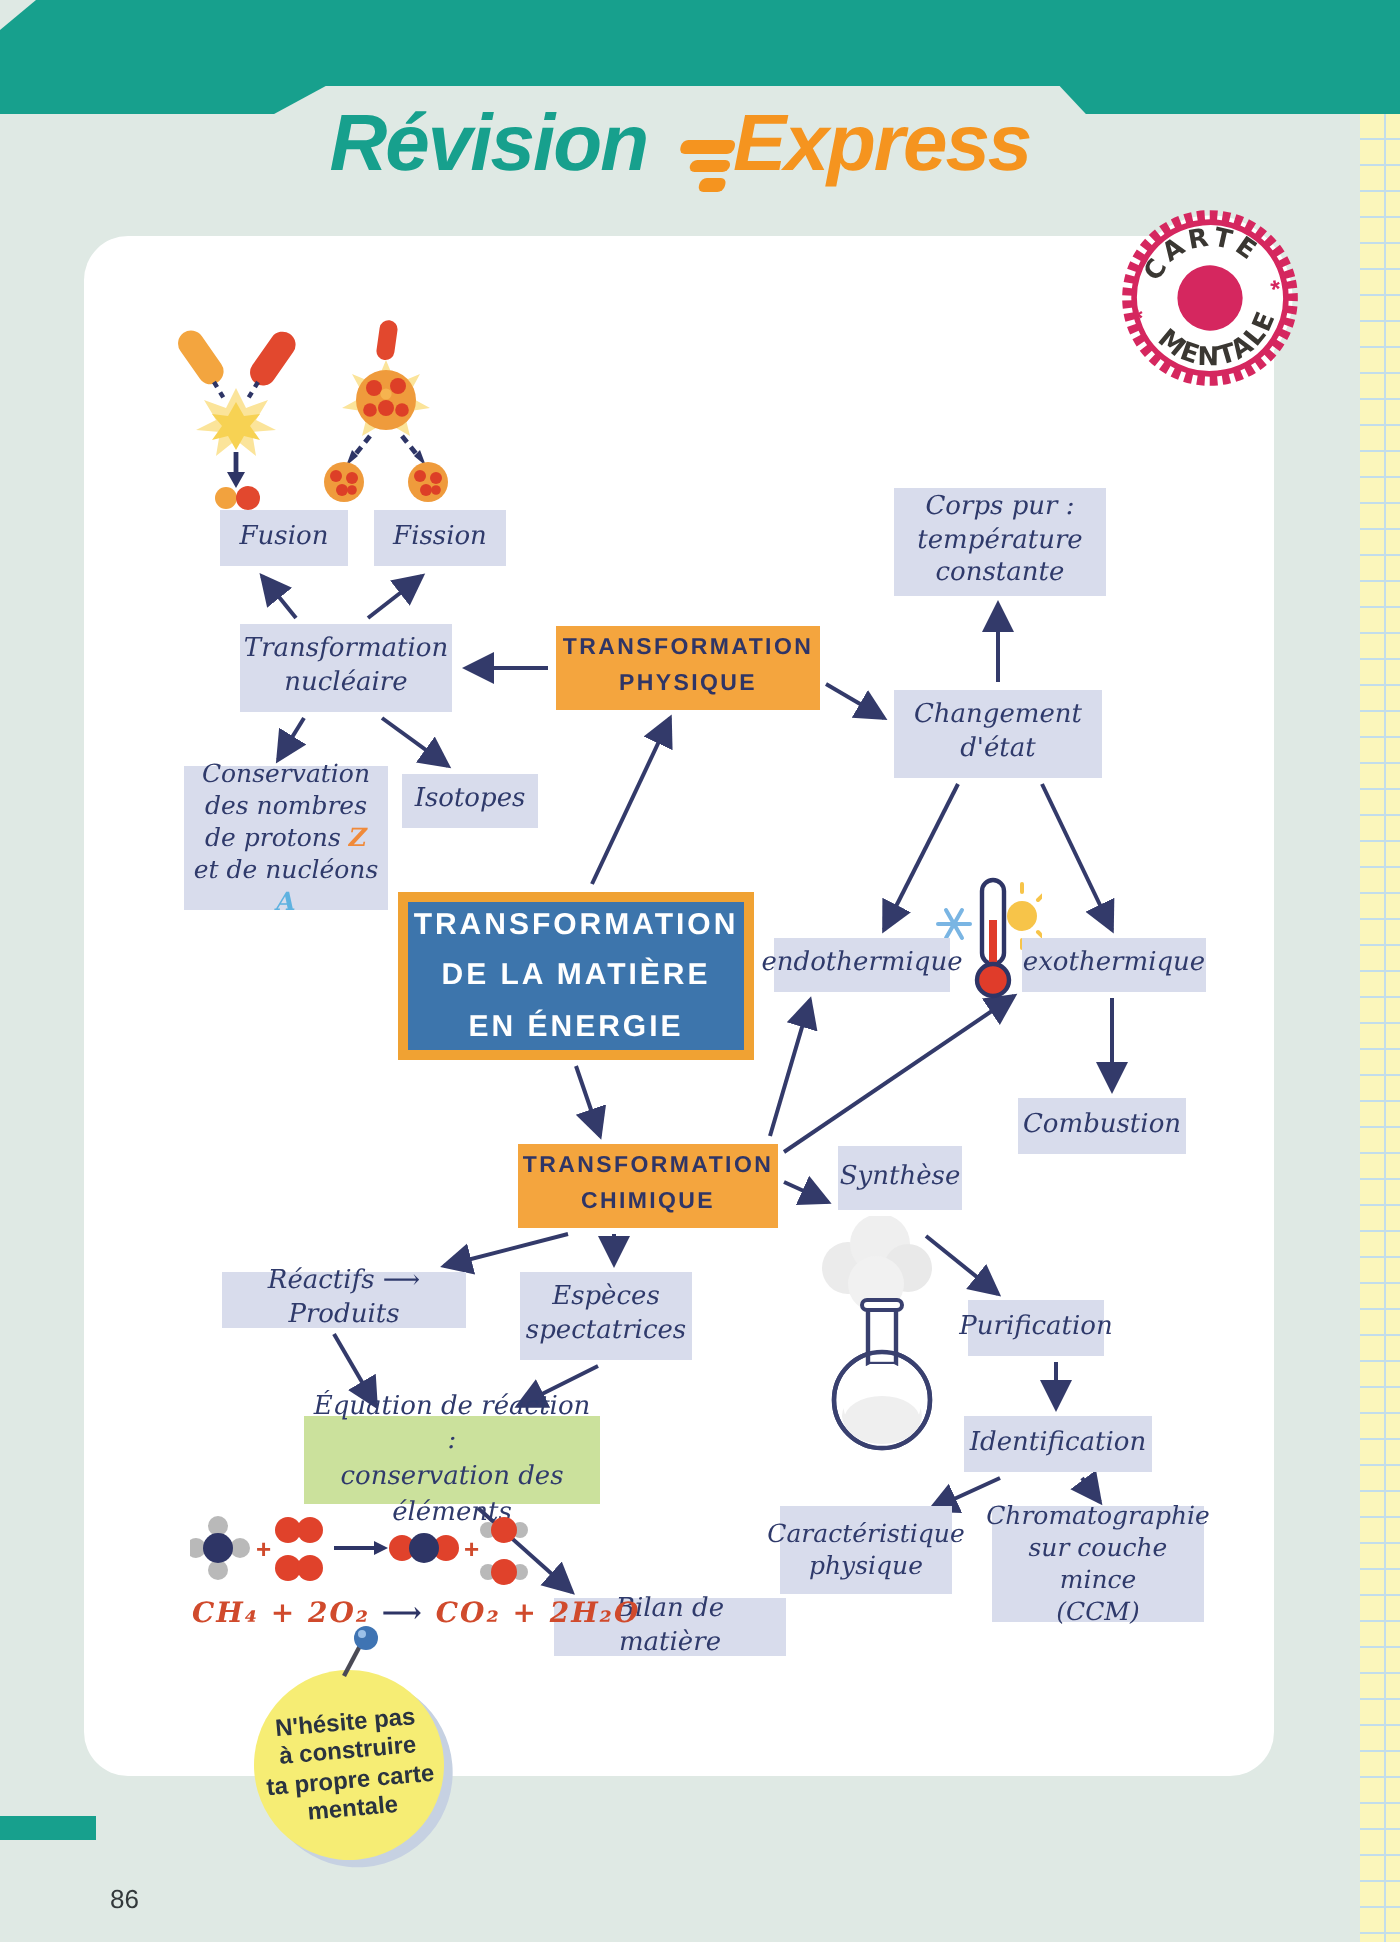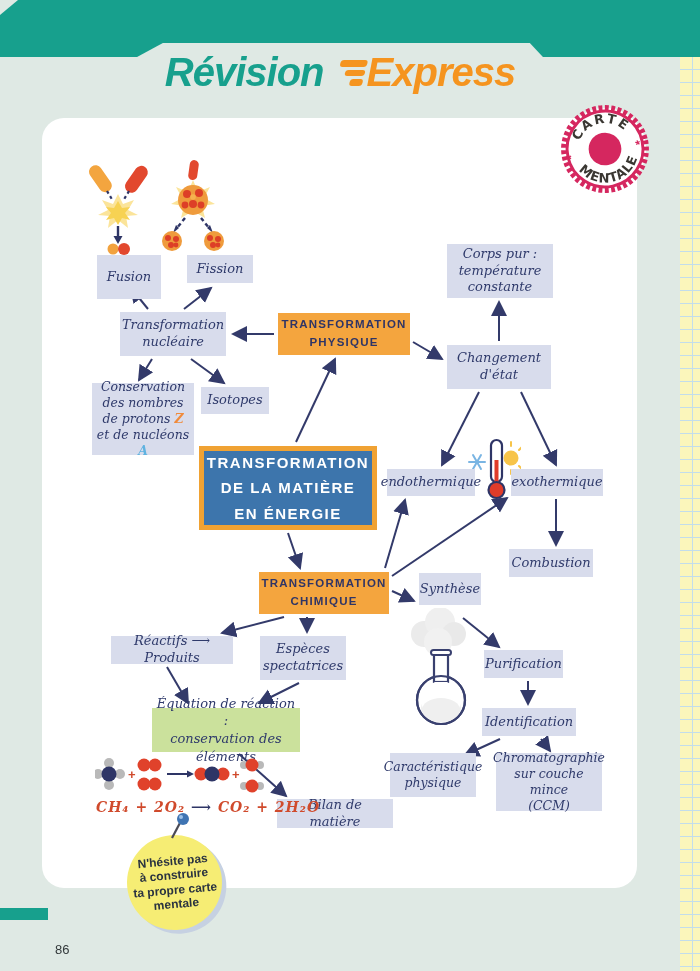--- a/index.html
+++ b/index.html
@@ -5,21 +5,21 @@
   html,body{margin:0;padding:0;}
   #page{position:relative;width:700px;height:971px;background:#dfe9e4;overflow:hidden;
         font-family:"Liberation Sans",sans-serif;}
   
   .tealbar{position:absolute;left:0;top:0;width:700px;height:57px;background:#17a08d;}
   .corner-cut{position:absolute;left:0;top:0;width:18px;height:15px;background:#dfe9e4;
         clip-path:polygon(0 0,100% 0,0 100%);}
   .notch{position:absolute;left:135px;top:43px;width:410px;height:14px;background:#dfe9e4;
         clip-path:polygon(6.8% 0,96.3% 0,99.5% 100%,0.5% 100%);}
   .logo{position:absolute;left:135px;top:50px;width:410px;display:flex;justify-content:center;
-        align-items:center;font-style:italic;font-weight:bold;font-size:40px;letter-spacing:-1px;}
+        align-items:flex-end;font-style:italic;font-weight:bold;font-size:40px;letter-spacing:-1px;}
   .logo .rev{color:#17a08d;}
   .logo .exp{color:#f5941f;}
   .speed{display:inline-flex;flex-direction:column;align-items:flex-end;gap:3px;margin:0 2px 0 14px;
         transform:skewX(-14deg);}
   .speed i{display:block;height:6.5px;background:#f5941f;border-radius:3px;}
   .speed i:nth-child(1){width:27px;}
   .speed i:nth-child(2){width:20px;}
   .speed i:nth-child(3){width:13px;}
   
   .grid-strip{position:absolute;left:680px;top:57px;width:20px;height:914px;background-color:#fbf6bb;
@@ -200,21 +200,21 @@
       <line x1="463" y1="618" x2="499" y2="647"></line>
       <line x1="528" y1="681" x2="528" y2="704"></line>
       <line x1="500" y1="739" x2="465" y2="755"></line>
       <line x1="541" y1="739" x2="550" y2="751"></line>
       <line x1="167" y1="667" x2="188" y2="703"></line>
       <line x1="299" y1="683" x2="259" y2="703"></line>
       <line x1="239" y1="754" x2="286" y2="796"></line>
     </g>
   </svg>
 
-  <div class="box lav" style="left:97px;top:255px;width:64px;height:44px;">Fusion</div>
+  <div class="box lav" style="left:110px;top:255px;width:64px;height:28px;">Fusion</div>
   <div class="box lav" style="left:187px;top:255px;width:66px;height:28px;">Fission</div>
 
   <div class="box lav" style="left:120px;top:312px;width:106px;height:44px;">
     <span>Transformation</span>
     <span>nucléaire</span>
   </div>
 
   <div class="box orangebox" style="left:278px;top:313px;width:132px;height:42px;">
     <span>TRANSFORMATION</span>
     <span>PHYSIQUE</span>
@@ -256,21 +256,21 @@
   </div>
 
   <div class="box lav" style="left:419px;top:573px;width:62px;height:32px;">Synthèse</div>
   <div class="box lav" style="left:111px;top:636px;width:122px;height:28px;">Réactifs ⟶ Produits</div>
 
   <div class="box lav" style="left:260px;top:636px;width:86px;height:44px;">
     <span>Espèces</span>
     <span>spectatrices</span>
   </div>
 
-  <div class="box lav" style="left:484px;top:650px;width:79px;height:28px;">Purification</div>
+  <div class="box lav" style="left:484px;top:650px;width:68px;height:28px;">Purification</div>
   <div class="box lav" style="left:482px;top:708px;width:94px;height:28px;">Identification</div>
 
   <div class="box lav" style="left:390px;top:753px;width:86px;height:44px;font-size:12.5px;">
     <span>Caractéristique</span>
     <span>physique</span>
   </div>
 
   <div class="box lav" style="left:496px;top:753px;width:106px;height:58px;font-size:12.5px;">
     <span>Chromatographie</span>
     <span>sur couche mince</span>

